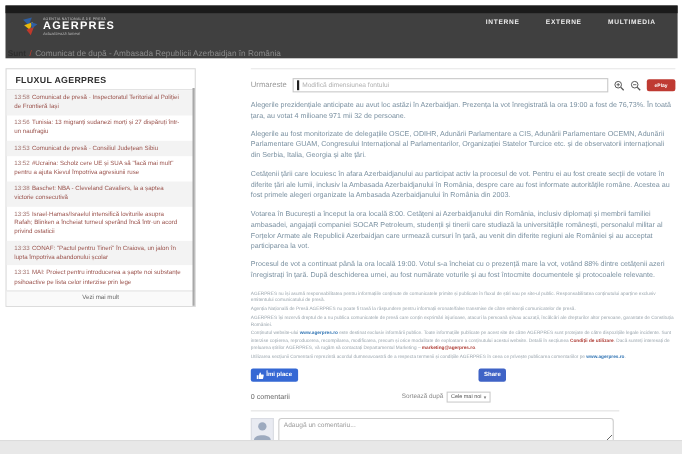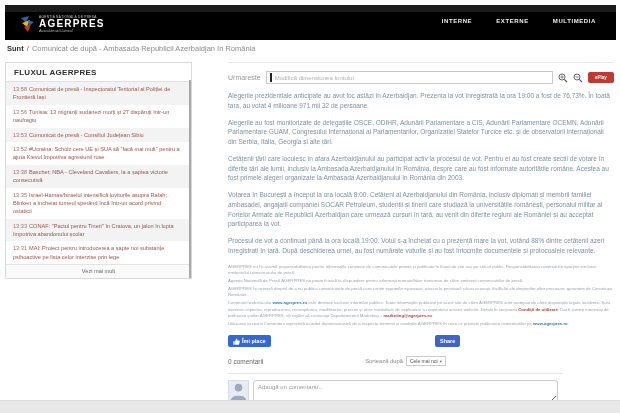--- a/index.html
+++ b/index.html
@@ -1,37 +1,37 @@
 <!DOCTYPE html>
 <html><head>
 <meta charset="utf-8">
 <style>
   * { margin:0; padding:0; box-sizing:border-box; }
   html,body { background:#fff; }
   .page { position:relative; width:620px; height:413px; background:#fff; overflow:hidden;
           font-family:"Liberation Sans", sans-serif; }
 
   
-  .topbar { position:absolute; left:5px; top:5px; right:4px; height:35px; background:#000000; }
+  .topbar { position:absolute; left:5px; top:5px; right:4px; height:48px; background:#404040; }
   .topbar-upper { position:absolute; top:0; left:0; right:0; height:7px; background:#1b1b1b; }
   .brand { position:absolute; left:15px; top:9px; display:flex; align-items:center; gap:4px; cursor:pointer; }
   .bird { width:15px; height:20px; }
   .brand-top { font-size:3.2px; color:#c7c7c7; letter-spacing:.3px; }
   .brand-name { font-size:10px; font-weight:bold; color:#fff; letter-spacing:1.2px; line-height:1.05; }
   .brand-slogan { font-size:3.8px; color:#b3b3b3; font-style:italic; }
   .menu { position:absolute; right:20px; top:13px; display:flex; gap:24px; }
   .menu a { font-size:6px; font-weight:bold; color:#ededed; letter-spacing:.6px; text-decoration:none; cursor:pointer; }
 
   
   .breadcrumb { position:absolute; left:7px; top:44px; font-size:7.5px; color:#8a8a8a; }
   .bc-home { color:#2e2e2e; font-weight:bold; text-decoration:none; cursor:pointer; }
   .bc-sep { color:#c0392b; margin:0 1px; }
 
   
-  .sidebar { position:absolute; left:5px; top:62px; width:187px; background:#fff; border:1px solid #d9d9d9; }
+  .sidebar { position:absolute; left:5px; top:62px; width:173px; background:#fff; border:1px solid #d9d9d9; }
   .sidebar-title { padding:5px 8px 4px; font-size:8px; font-weight:bold; color:#2e2e2e;
                    letter-spacing:.3px; border-bottom:1px solid #e0e0e0; }
   .flux-list { list-style:none; }
   .flux-item { padding:3px 10px 3px 7px; font-size:5.6px; line-height:1.5; color:#9b544e; cursor:pointer; }
   .flux-item:nth-child(odd) { background:#f3f3f3; }
   .flux-time { color:#a2726d; margin-right:2px; }
   .see-more { text-align:center; font-size:5.6px; color:#666; padding:3px 0 4px;
               border-top:1px solid #e3e3e3; background:#fafafa; cursor:pointer; }
   .sb-scrollbar { position:absolute; top:17px; bottom:0; right:0; width:2px; background:#a8a8a8; }
 

